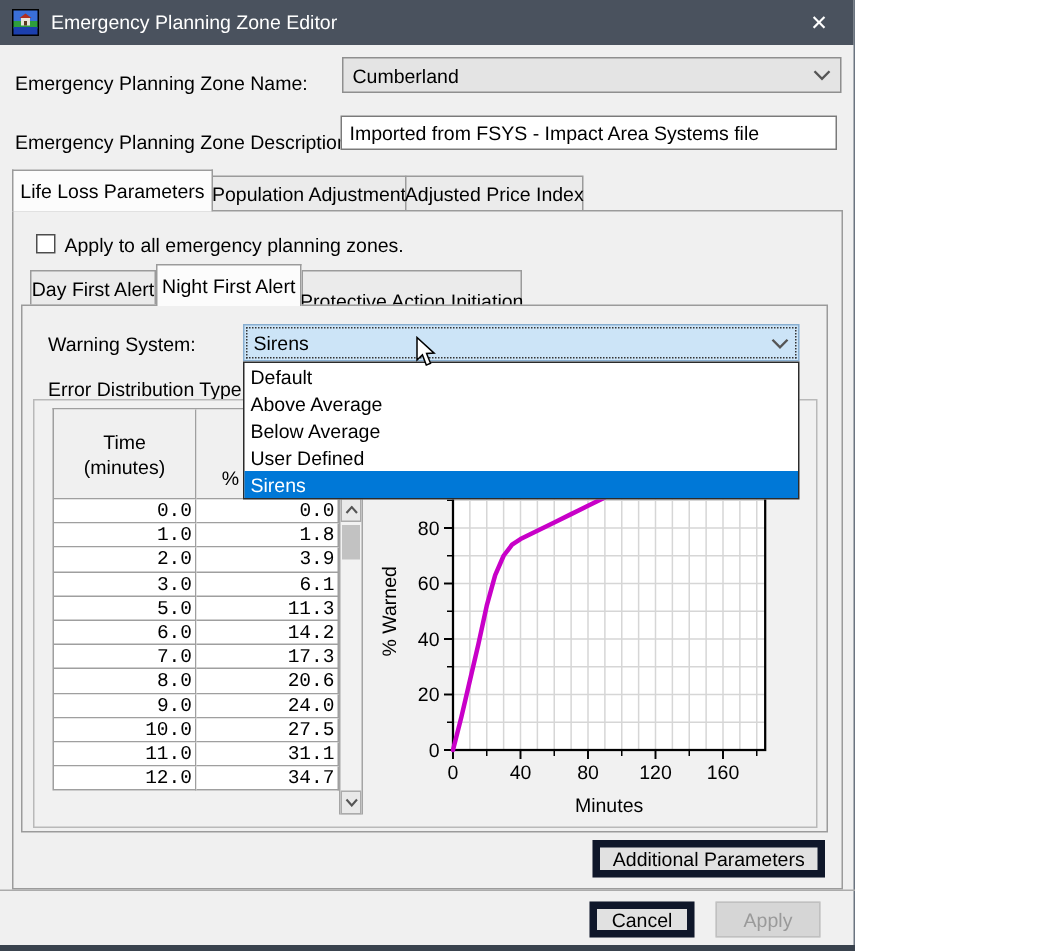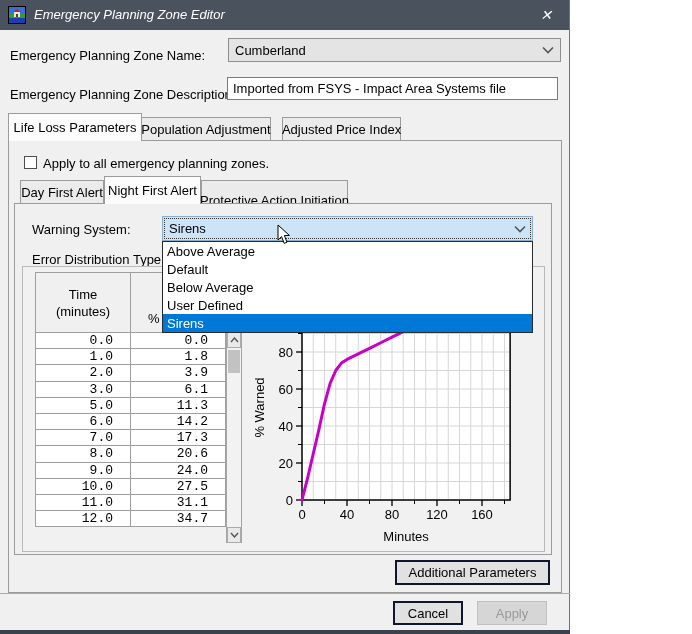--- a/index.html
+++ b/index.html
@@ -1,21 +1,21 @@
 <!DOCTYPE html>
 <html><head>
 <meta charset="utf-8">
 <style>
   * { margin:0; padding:0; box-sizing:border-box; }
   html,body { width:692px; height:634px; background:#ffffff; font-family:"Liberation Sans", sans-serif; }
   .canvas { position:relative; width:692px; height:634px; background:#ffffff; overflow:hidden; }
   .dialog { position:absolute; left:0; top:0; width:570px; height:634px; background:#f0f0f0;
             border-right:1px solid #6b7480; }
   
-  .titlebar { position:absolute; left:0; top:0; width:100%; height:30px; background:#4a525e;font-style:italic; }
+  .titlebar { position:absolute; left:0; top:0; width:100%; height:30px; background:#4a525e; }
   .title-icon { position:absolute; left:8px; top:6px; width:18px; height:18px; }
   .title-text { position:absolute; left:34px; top:0; height:30px; line-height:30px; color:#ffffff; font-size:13px; }
   .close-btn { position:absolute; right:0; top:0; width:46px; height:30px; color:#ffffff; font-size:14px;
                display:flex; align-items:center; justify-content:center; cursor:default; }
   
   .lbl { position:absolute; font-size:13px; color:#000; white-space:nowrap; }
   .combo { position:absolute; background:#e4e4e4; border:1px solid #8f8f8f; font-size:13px; color:#000; }
   .combo .val { position:absolute; left:6px; top:0; height:100%; display:flex; align-items:center; }
   .chev { position:absolute; right:6px; top:50%; transform:translateY(-50%); width:12px; height:8px; }
   .textfield { position:absolute; background:#ffffff; border:1px solid #7a7a7a; font-size:13px; color:#000;
@@ -35,28 +35,28 @@
   .dditem.selected { background:#0078d7; color:#ffffff; }
   
   .groupbox { position:absolute; border:1px solid #b9b9b9; background:#f1f1f1; }
   .table { position:absolute; border-left:1px solid #9f9f9f; border-top:1px solid #9f9f9f; background:#f0f0f0; }
   .thead { display:flex; height:60px; }
   .th { width:95px; border-right:1px solid #9f9f9f; border-bottom:1px solid #9f9f9f; font-size:13px;
         display:flex; flex-direction:column; align-items:center; justify-content:center; line-height:17px; background:#f0f0f0; }
   .th.pct { justify-content:flex-end; padding-bottom:5px; }
   .trow { display:flex; height:16.2px; }
   .td { width:95px; border-right:1px solid #9f9f9f; border-bottom:1px solid #9f9f9f; background:#ffffff;
-        font-family:"Liberation Mono", monospace; font-size:13px; text-align:right; padding-right:17px; line-height:15px; }
+        font-family:"Liberation Mono", monospace; font-size:13px; text-align:right; padding-right:2px; line-height:15px; }
   
   .sbar { position:absolute; width:16px; background:#f2f2f2; border:1px solid #a5a5a5; }
   .sbtn { position:absolute; left:0; width:100%; height:16px; background:#e9e9e9; border:1px solid #ababab;
           display:flex; align-items:center; justify-content:center; }
   .sthumb { position:absolute; left:1px; width:12px; background:#c2c2c2; }
   
-  .btn { position:absolute; background:#e1e1e1; border:2px solid #0f172a; font-size:13px; color:#000;
+  .btn { position:absolute; background:#e1e1e1; border:5px solid #0f172a; font-size:13px; color:#000;
          display:flex; align-items:center; justify-content:center; }
   .btn.default { border:1px solid #0078d7; box-shadow:inset 0 0 0 1px #0078d7; }
   .btn.disabled { background:#d6d6d6; border:1px solid #c0c0c0; color:#9a9a9a; }
   .footer-sep { position:absolute; left:0; top:593px; width:570px; height:1px; background:#ababab; }
   .bottombar { position:absolute; left:0; bottom:0; width:570px; height:4px; background:#39424d; }
   .cursor { position:absolute; z-index:60; }
 </style>
 </head>
 <body>
 
@@ -85,21 +85,21 @@
         </svg>
     </div>
 
     <span class="lbl" style="left:10px; top:87px;">Emergency Planning Zone Description:</span>
     <div class="textfield" style="left:227px; top:77px; width:331px; height:23px;">
       <span>Imported from FSYS - Impact Area Systems file</span>
     </div>
 
     <div class="tab" style="left:141px; top:117px; width:130px; height:24px;">Population Adjustment</div>
     <div class="tab active" style="left:8px; top:113px; width:134px; height:28px;">Life Loss Parameters</div>
-    <div class="tab" style="left:270px; top:117px; width:119px; height:24px;margin-left:12px;">Adjusted Price Index</div>
+    <div class="tab" style="left:270px; top:117px; width:119px; height:24px;">Adjusted Price Index</div>
 
     <div class="panel" style="left:8px; top:140px; width:554px; height:453px;"></div>
 
     <div class="checkbox-box" style="left:24px; top:156px;"></div>
     <span class="lbl" style="left:43px; top:156px;">Apply to all emergency planning zones.</span>
 
     <div class="tab" style="left:20px; top:180px; width:84px; height:24px;">Day First Alert</div>
     <div class="tab active" style="left:104px; top:176px; width:97px; height:28px;text-align:center;">Night First Alert</div>
     <div class="tab" style="left:201px; top:180px; width:147px; height:40px;">Protective Action Initiation</div>
 
@@ -254,22 +254,22 @@
         <line x1="52" y1="180.5" x2="48" y2="180.5" stroke="#000" stroke-width="1"></line>
         <line x1="52" y1="143.5" x2="48" y2="143.5" stroke="#000" stroke-width="1"></line>
         <line x1="52" y1="106.5" x2="48" y2="106.5" stroke="#000" stroke-width="1"></line>
         <line x1="52" y1="69.5" x2="48" y2="69.5" stroke="#000" stroke-width="1"></line>
         <text x="156.0625" y="277" text-anchor="middle" font-size="13" fill="#000" font-family="Liberation Sans, sans-serif">Minutes</text>
         <text x="0" y="0" text-anchor="middle" font-size="13" fill="#000" font-family="Liberation Sans, sans-serif" transform="translate(14,143.5) rotate(-90)">% Warned</text>
         <polyline points="52,236 57.625,213.8 63.25,189.75 68.875,165.7 74.5,139.8 80.125,119.44999999999999 85.75,106.5 91.375,99.1 97,95.4 108.25,89.85 119.5,84.29999999999998 130.75,78.75 142,73.19999999999999 153.25,67.65 164.5,60.25 175.75,54.69999999999999 187,51 260.125,51" fill="none" stroke="#c800c8" stroke-width="3" stroke-linejoin="round" stroke-linecap="round"></polyline>
       </svg>
 
     <div class="ddlist" id="dropdown-list" style="left:162px; top:241px; width:371px;">
+        <div class="dditem">Default</div>
         <div class="dditem">Above Average</div>
-        <div class="dditem">Default</div>
         <div class="dditem">Below Average</div>
         <div class="dditem">User Defined</div>
         <div class="dditem selected">Sirens</div>
       </div>
 
     <svg class="cursor" style="left:277px; top:224px;" width="14" height="21" viewBox="0 0 14 21">
       <path d="M1,1 L1,16 L4.6,12.6 L7.2,19.4 L10,18.2 L7.4,11.6 L12.4,11.4 Z" fill="#ffffff" stroke="#000000" stroke-width="1"></path>
     </svg>
 
     <div class="btn" style="left:395px; top:560px; width:155px; height:25px;">Additional Parameters</div>

